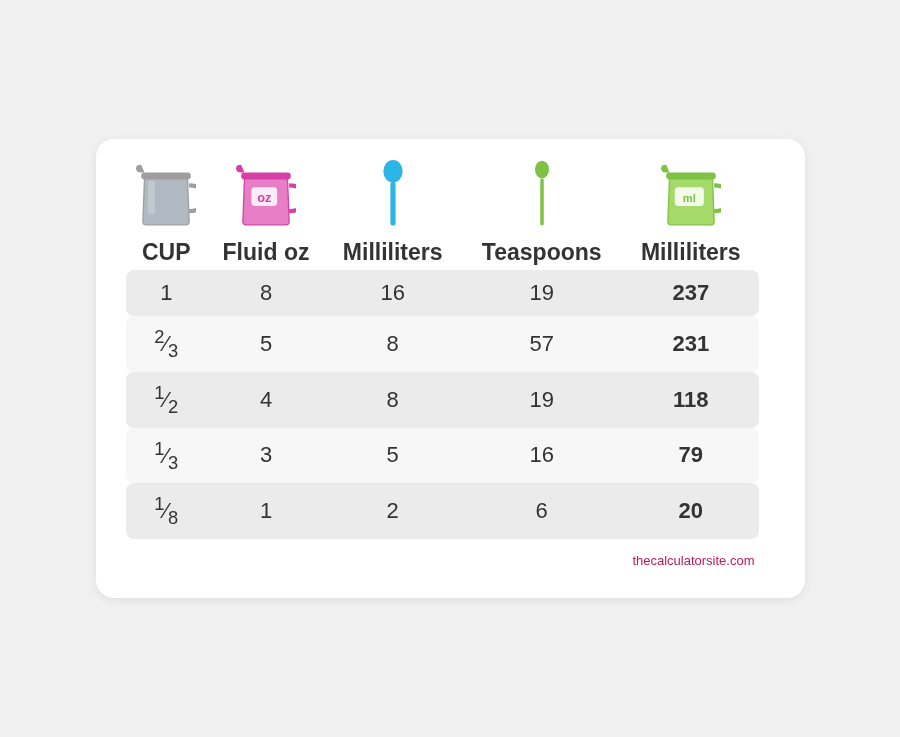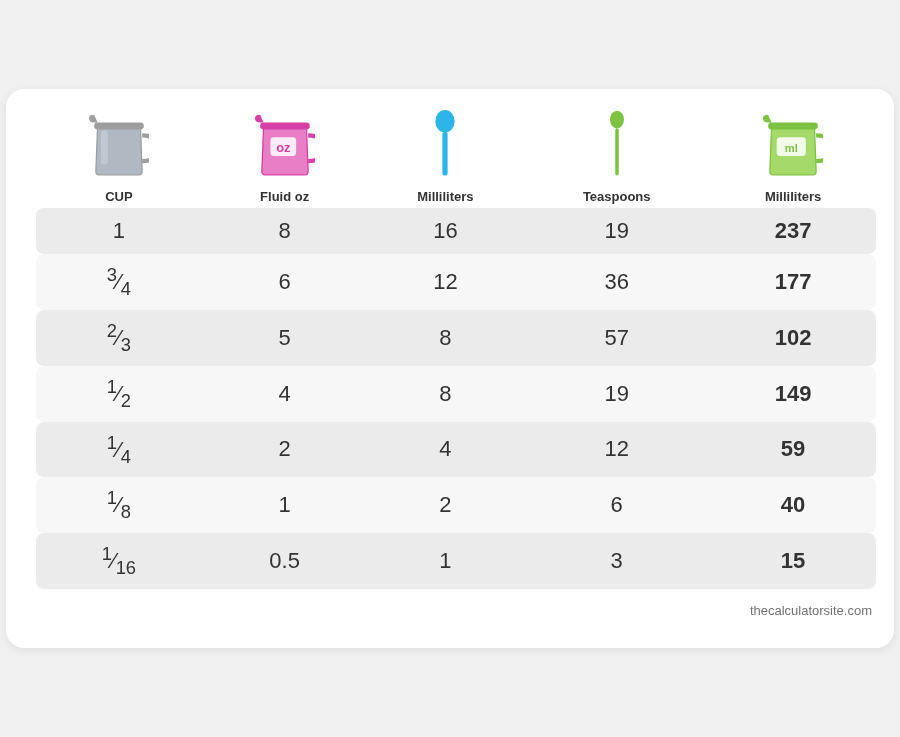--- a/index.html
+++ b/index.html
@@ -8,22 +8,22 @@
       display: flex;
       justify-content: center;
       align-items: center;
       width: 900px;
       height: 737px;
       font-family: Arial, sans-serif;
     }
     .card {
       background: #ffffff;
       border-radius: 18px;
-      padding: 20px 18px 30px 30px;
-      width: 888px;
+      padding: 20px 46px 30px 30px;
+      width: 709px;
       box-shadow: 0 2px 8px rgba(0,0,0,0.08);
     }
     .table-wrap {
       width: 100%;
     }
     table {
       width: 100%;
       border-collapse: separate;
       border-spacing: 0;
     }
@@ -32,21 +32,21 @@
       padding: 0;
     }
     .header-row th {
       padding-bottom: 6px;
       vertical-align: bottom;
     }
     .icon-cell {
       padding-bottom: 2px;
     }
     .label-row th {
-      font-size: 13px;
+      font-size: 23px;
       font-weight: 700;
       color: #333;
       padding-bottom: 4px;
     }
     .data-row td {
       font-size: 22px;
       color: #333;
       padding: 10px 0;
     }
     .data-row:nth-child(odd) td {
@@ -61,21 +61,21 @@
     .data-row td:last-child {
       border-radius: 0 8px 8px 0;
       font-weight: bold;
     }
     .icon-svg {
       display: block;
       margin: 0 auto 4px auto;
     }
     .footer {
       text-align: right;
-      color: #737373;
+      color: #be185d;
       font-size: 13px;
       margin-top: 14px;
       padding-right: 4px;
     }
     
     .cup-icon {
       width: 60px;
       height: 70px;
     }
     
@@ -184,58 +184,44 @@
       <tbody id="table-body">
 
       <tr class="data-row">
     <td>1</td>
     <td>8</td>
     <td>16</td>
     <td>19</td>
     <td>237</td>
   </tr>
           <tr class="data-row">
-    <td><sup>3</sup>⁄<sub>4</sub></td>
-    <td>6</td>
-    <td>12</td>
-    <td>36</td>
-    <td>177</td>
-  </tr>
-          <tr class="data-row">
     <td><sup>2</sup>⁄<sub>3</sub></td>
     <td>5</td>
     <td>8</td>
     <td>57</td>
-    <td>102</td>
+    <td>231</td>
   </tr>
           <tr class="data-row">
     <td><sup>1</sup>⁄<sub>2</sub></td>
     <td>4</td>
     <td>8</td>
     <td>19</td>
-    <td>149</td>
-  </tr>
-          <tr class="data-row">
-    <td><sup>1</sup>⁄<sub>4</sub></td>
-    <td>2</td>
-    <td>4</td>
-    <td>12</td>
-    <td>59</td>
+    <td>118</td>
+  </tr>
+          <tr class="data-row">
+    <td><sup>1</sup>⁄<sub>3</sub></td>
+    <td>3</td>
+    <td>5</td>
+    <td>16</td>
+    <td>79</td>
   </tr>
           <tr class="data-row">
     <td><sup>1</sup>⁄<sub>8</sub></td>
     <td>1</td>
     <td>2</td>
     <td>6</td>
-    <td>40</td>
-  </tr>
-          <tr class="data-row">
-    <td><sup>1</sup>⁄<sub>16</sub></td>
-    <td>0.5</td>
-    <td>1</td>
-    <td>3</td>
-    <td>15</td>
+    <td>20</td>
   </tr>
         </tbody>
     </table>
   </div>
   <div class="footer">thecalculatorsite.com</div>
 </div>
 
 </body></html>

